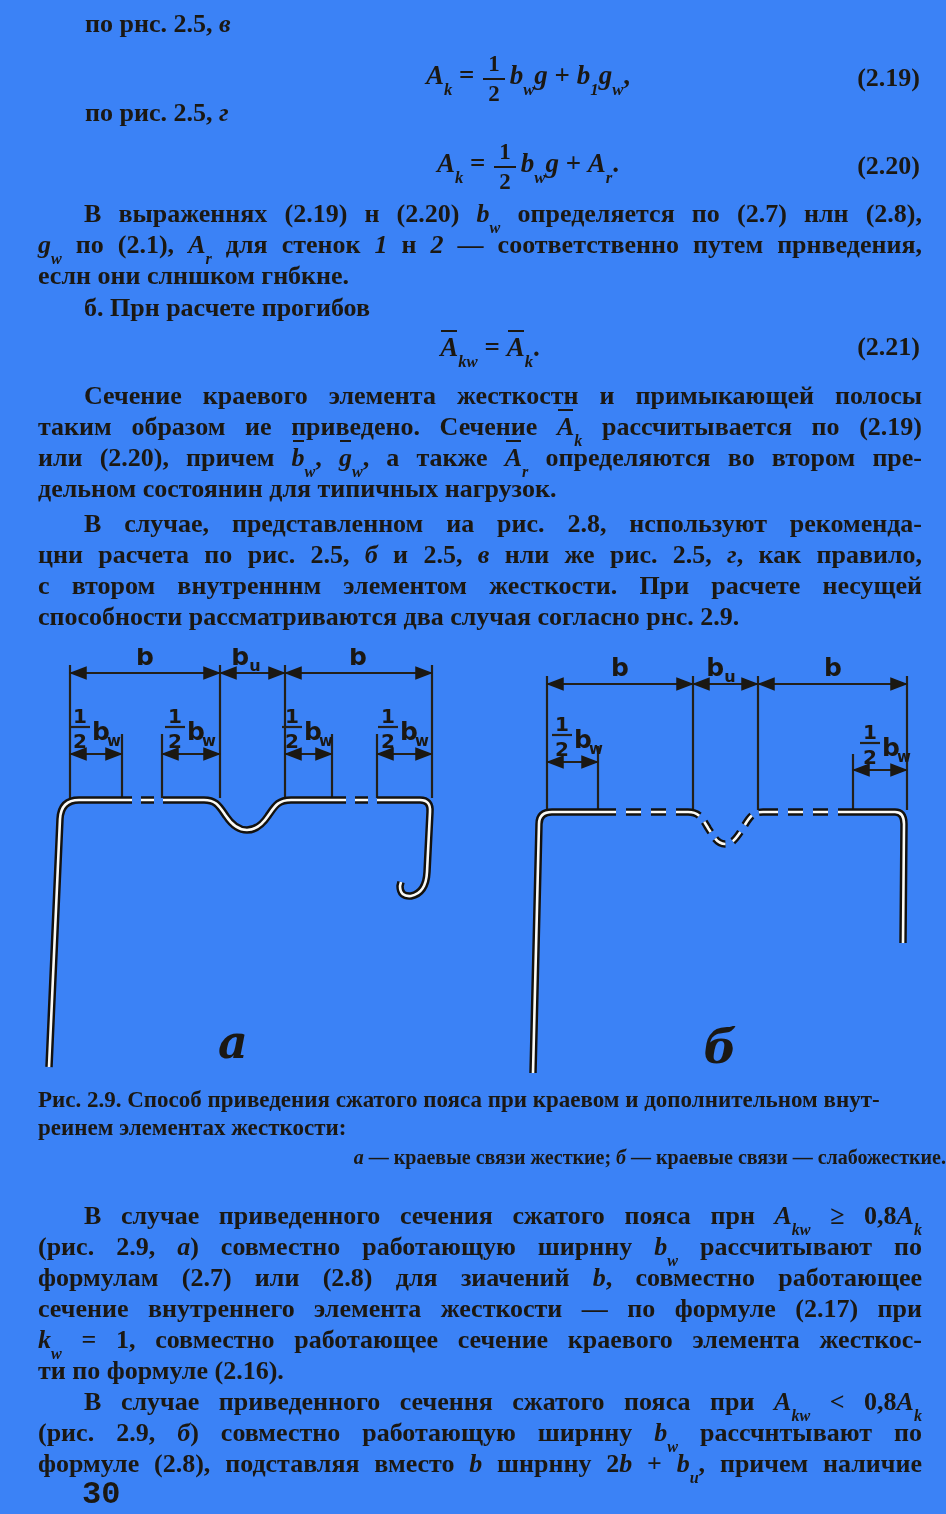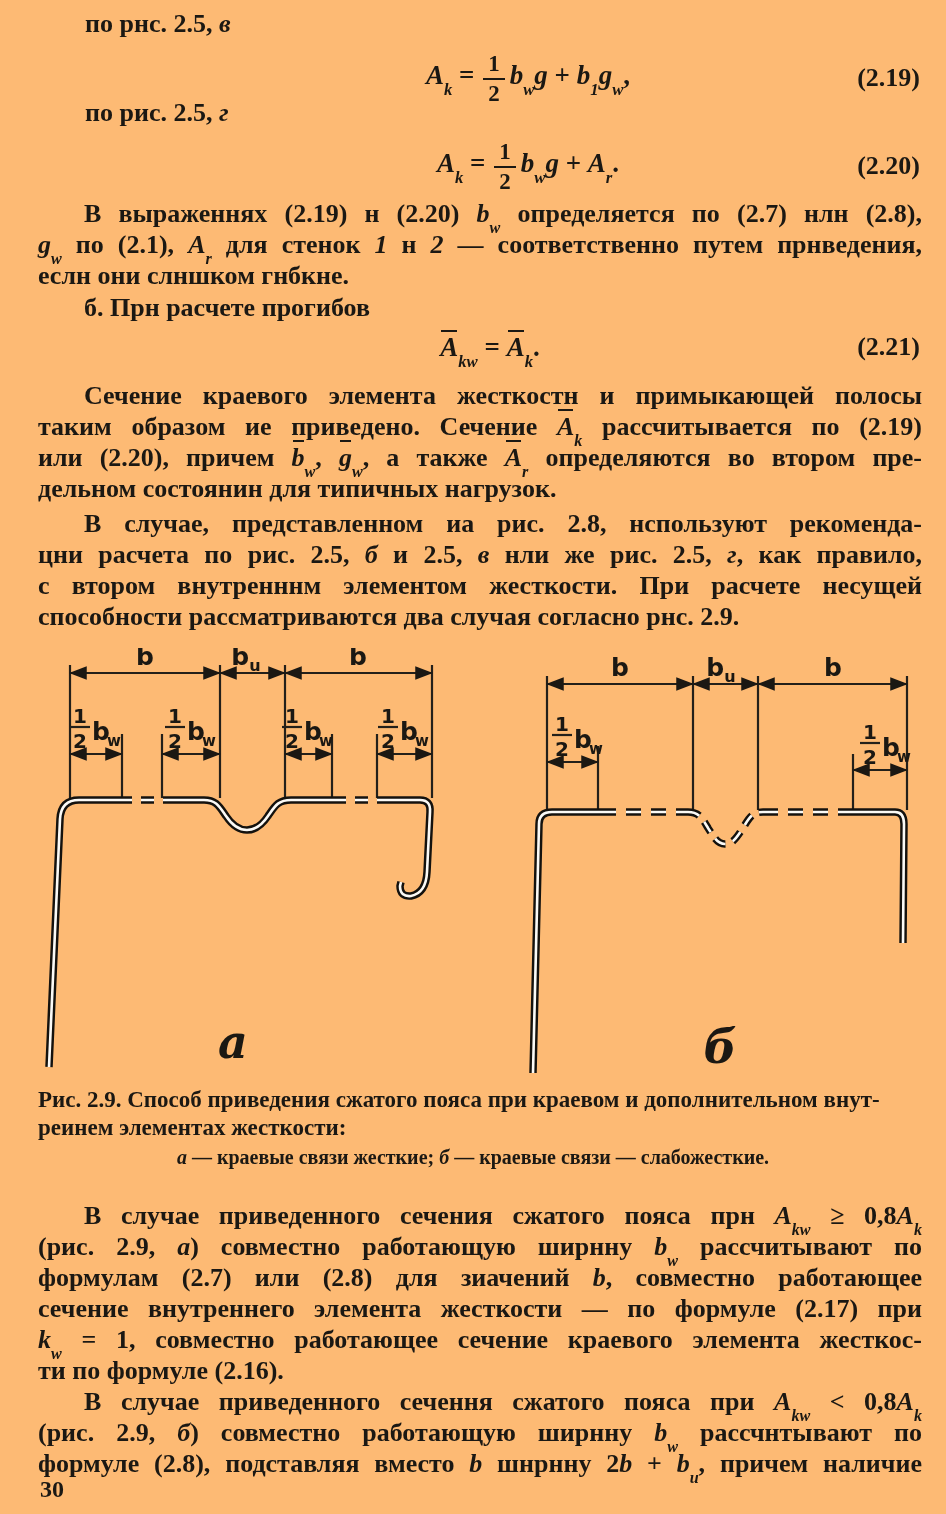--- a/index.html
+++ b/index.html
@@ -1,17 +1,17 @@
 <!DOCTYPE html>
 <html><head>
 <meta charset="utf-8">
 <style>
   html,body{margin:0;padding:0;}
   body{width:946px;height:1514px;background:#f6f5f1;overflow:hidden;}
-  #page{position:relative;width:946px;height:1514px;background:#fdba74;color:#1b1813;
+  #page{position:relative;width:946px;height:1514px;background:#3b82f6;color:#1b1813;
         font-family:"Liberation Serif","DejaVu Serif",serif;font-weight:bold;}
   .abs{position:absolute;}
   .runline{font-size:26px;line-height:31px;white-space:pre-wrap;}
   .para{left:38px;width:884px;font-size:26px;line-height:31px;}
   .pline{text-align:justify;text-align-last:justify;white-space:normal;}
   .pline.last{text-align-last:left;}
   .pline.ind{text-indent:46px;}
   .it{font-style:italic;}
   sub{font-size:.62em;line-height:0;position:relative;top:.28em;}
   .bar{position:relative;display:inline-block;}
@@ -20,22 +20,22 @@
   .eq{position:absolute;left:38px;width:884px;display:flex;align-items:center;
       justify-content:center;font-size:27px;}
   .eq .eq-body{transform:translateX(48px);font-family:Liberation Serif, serif;}
   .eq.eq-small .eq-body{transform:translateX(10px);}
   .eq .eq-no{position:absolute;right:2px;top:50%;transform:translateY(-50%);font-size:26px;}
   .frac{display:inline-flex;flex-direction:column;align-items:center;vertical-align:middle;
         font-size:.85em;line-height:1.12;margin:0 5px 0 2px;transform:translateY(1px);}
   .fnum{border-bottom:2.2px solid currentColor;padding:0 5px 1px;}
   .fden{padding-top:1px;}
   .caption{left:38px;width:884px;text-align:left;font-size:23px;line-height:28px;}
-  .subcaption{left:0;width:946px;text-align:center;font-size:20px;line-height:24px;}
-  .pagenum{font-family:Liberation Serif, serif;font-size:24px;font-weight:bold;}
+  .subcaption{left:0;width:946px;text-align:right;font-size:20px;line-height:24px;}
+  .pagenum{font-family:Liberation Mono, monospace;font-size:32px;font-weight:bold;margin-left:42px;}
   svg text{font-family:"DejaVu Sans",sans-serif;font-weight:600;fill:#1b1813;}
   svg .thin{stroke:#23201a;stroke-width:2.2;fill:none;}
   svg .prof{stroke:#14120e;stroke-width:7.5;fill:none;stroke-linejoin:round;}
   svg .prof-in{stroke:#fbfaf6;stroke-width:2.6;fill:none;stroke-linejoin:round;}
   svg .ital{font-family:"DejaVu Serif",serif;font-style:italic;font-weight:bold;}
 </style>
 </head>
 <body>
 
 <div id="page">

